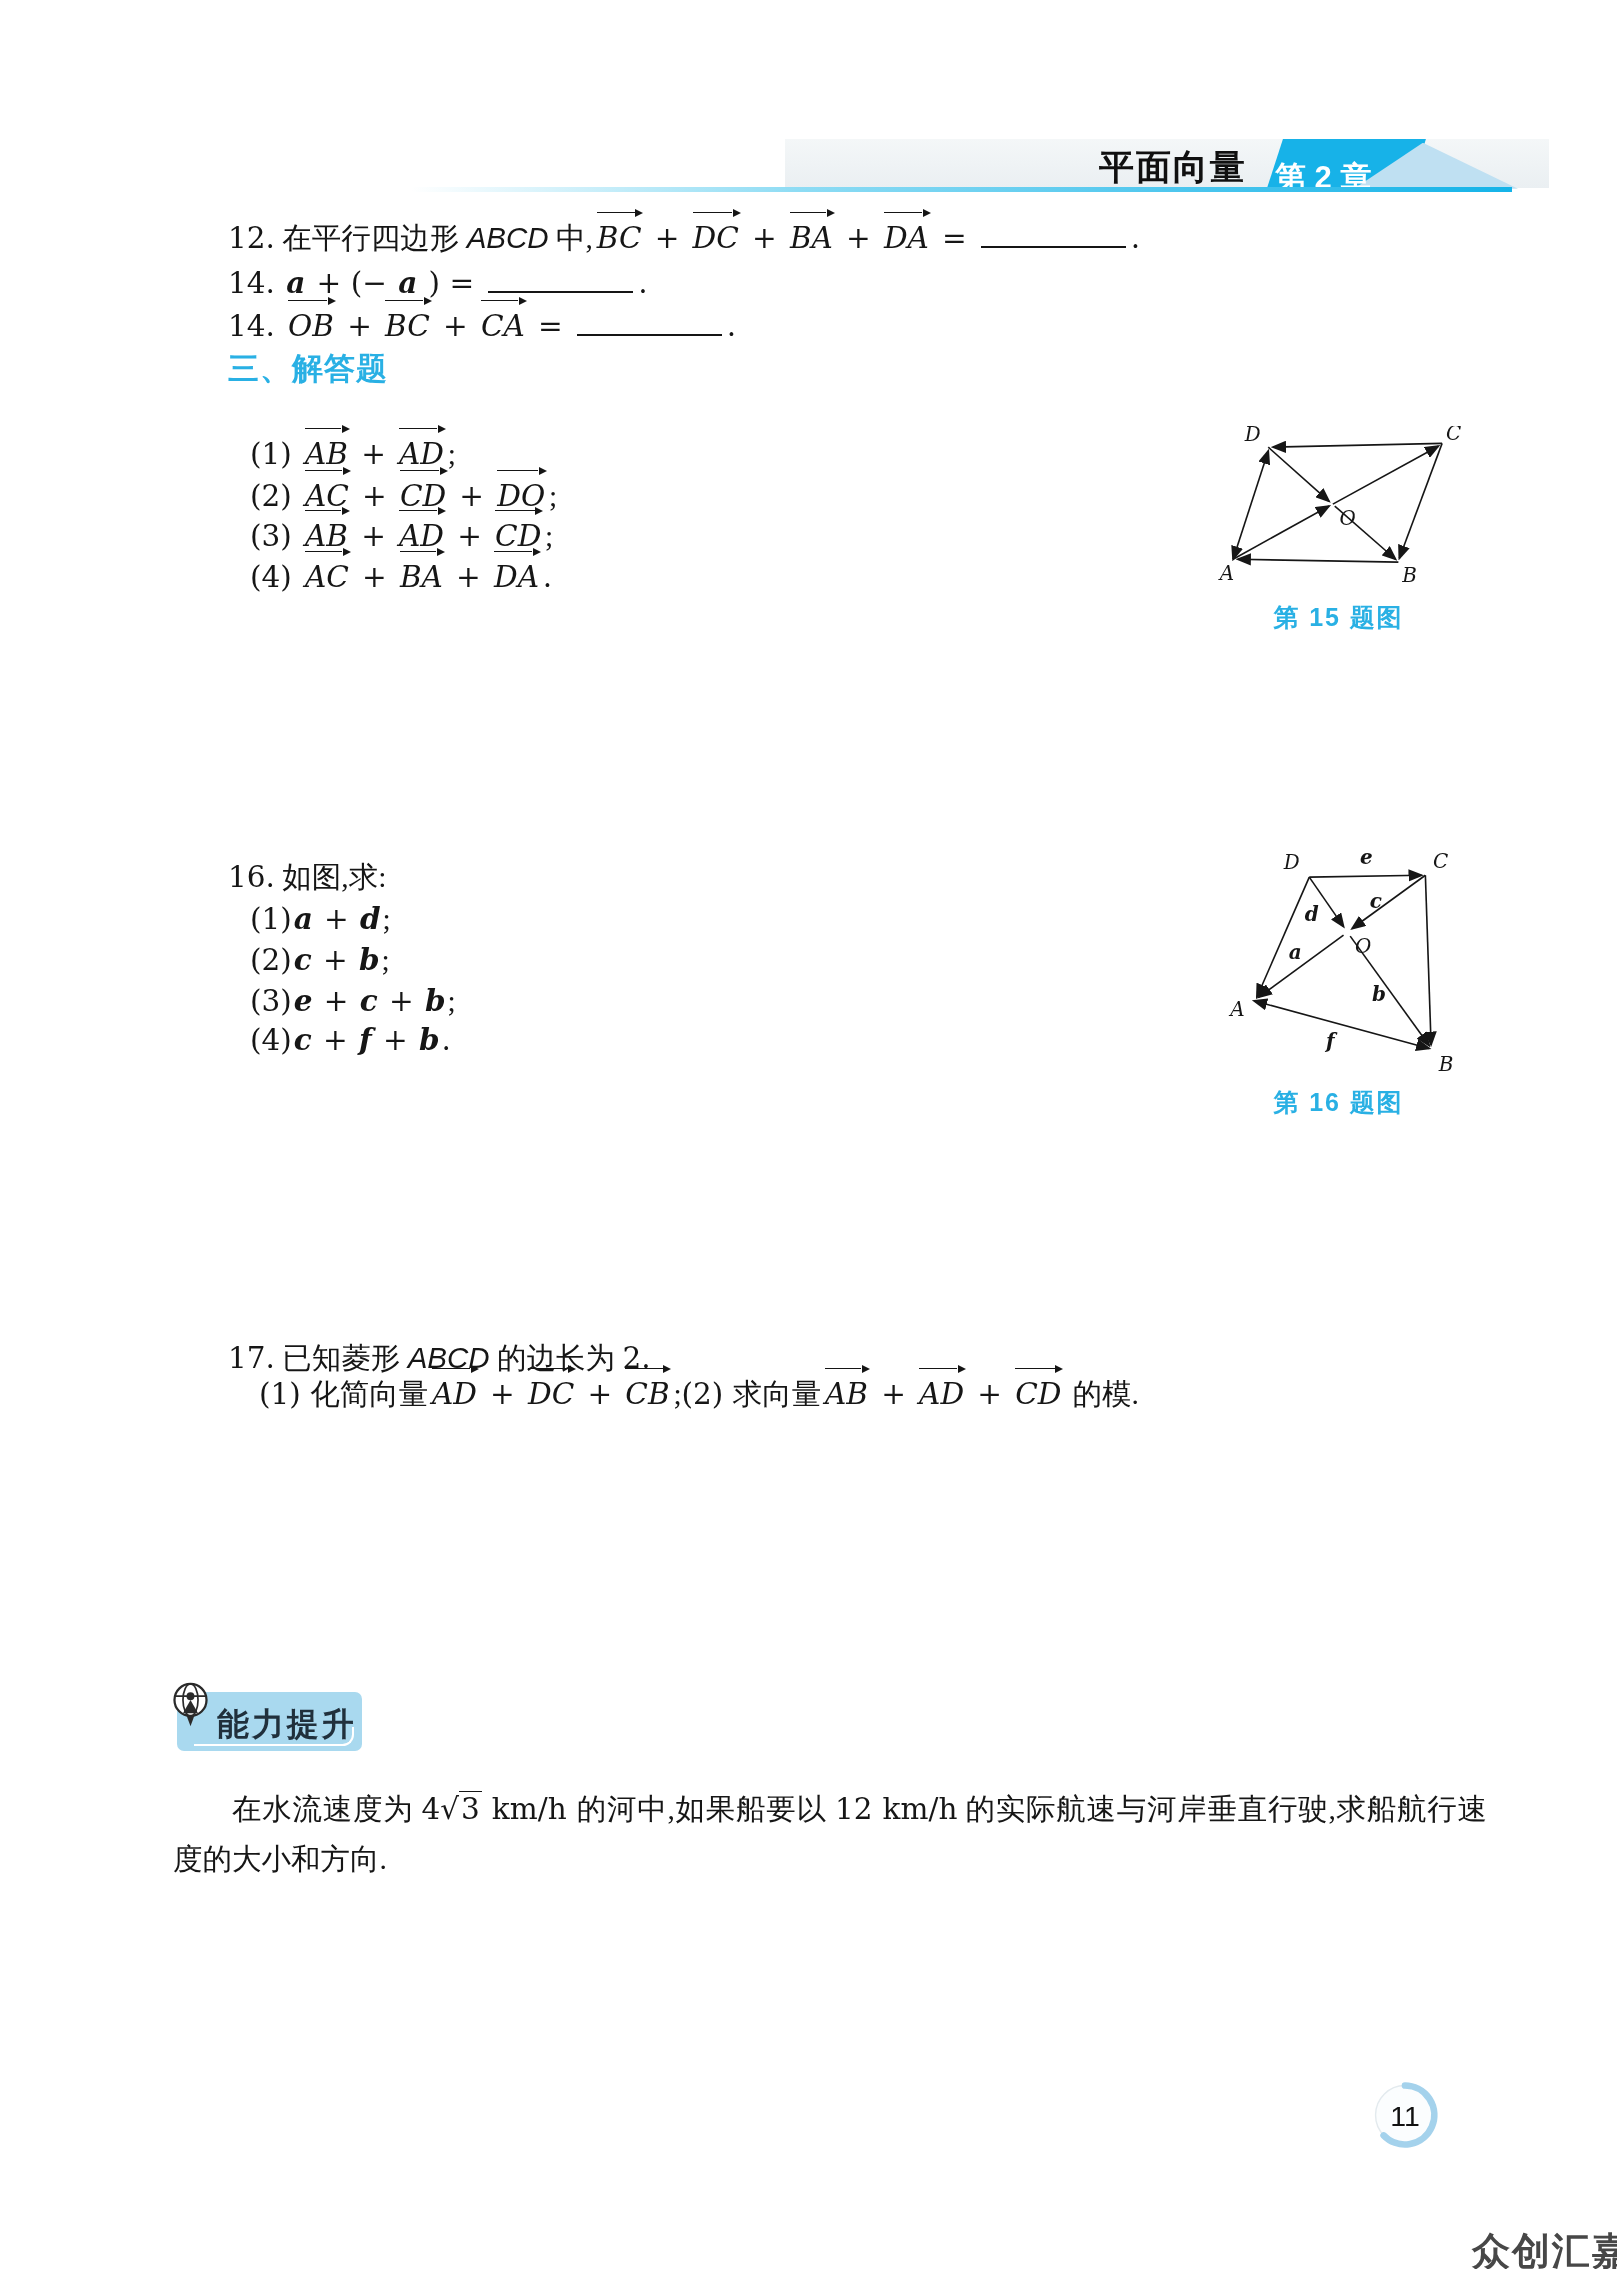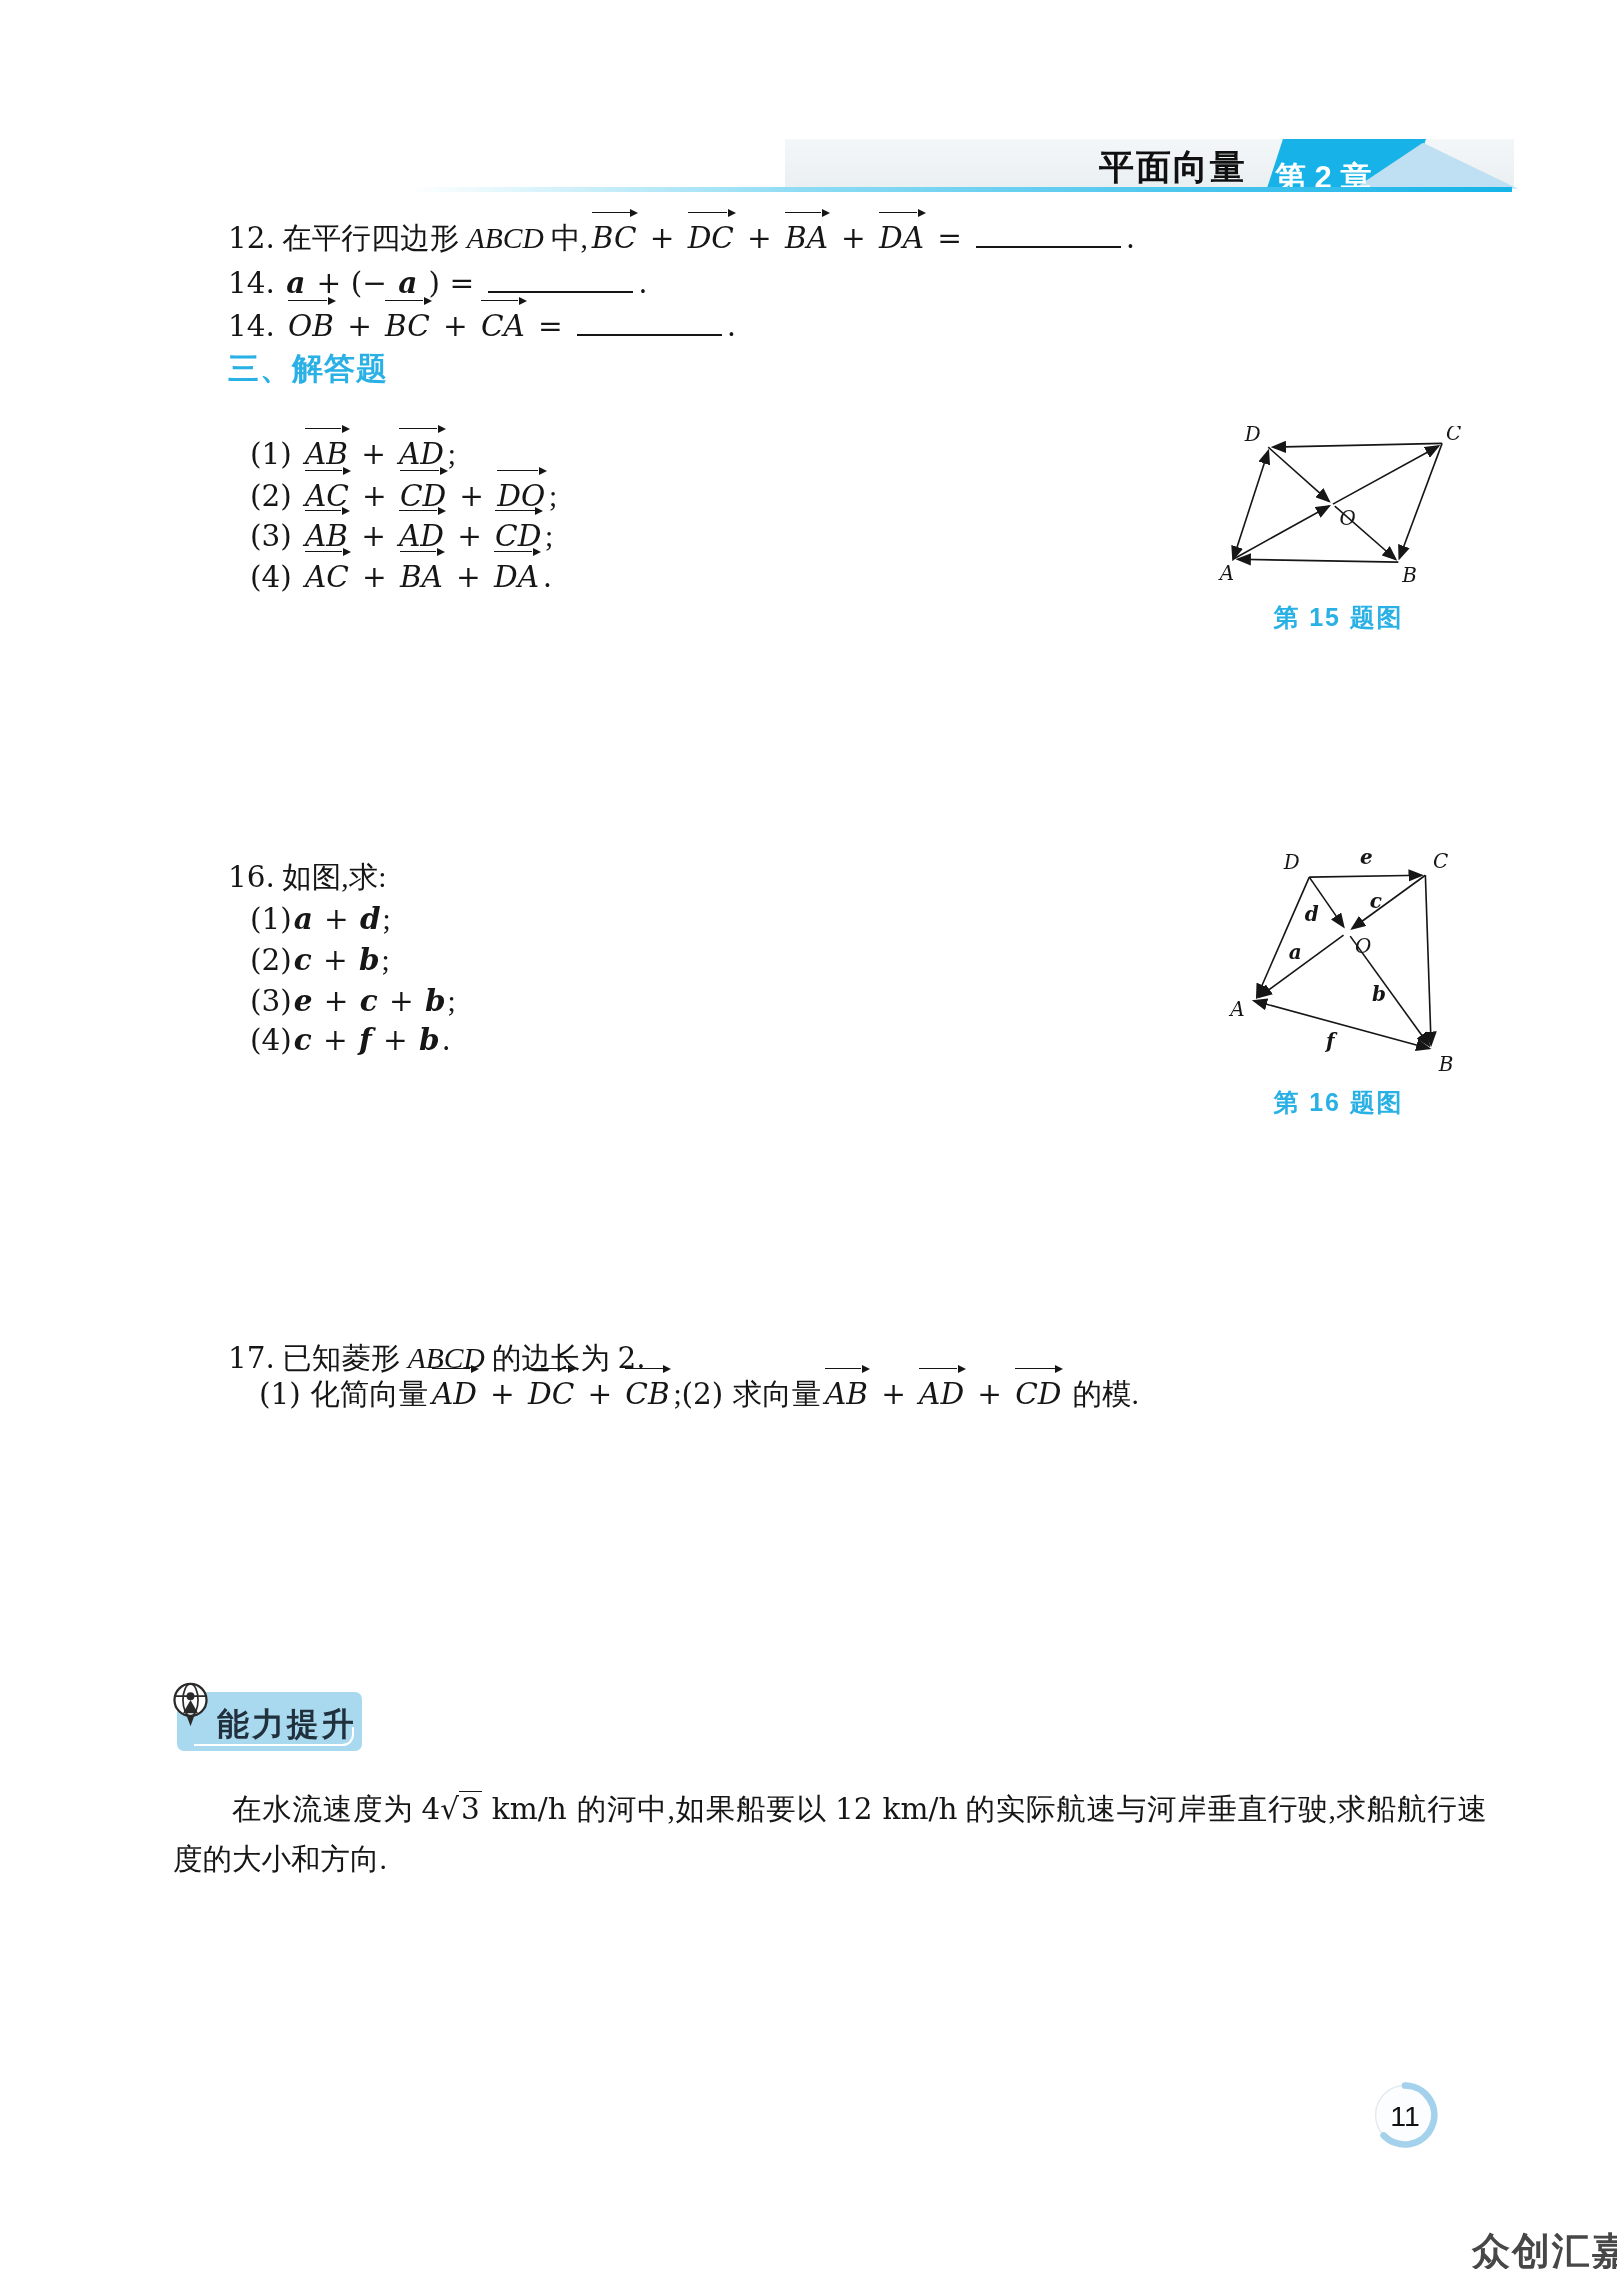--- a/index.html
+++ b/index.html
@@ -1,37 +1,37 @@
 <!DOCTYPE html>
 <html style="font-size:15px"><head>
 <meta charset="utf-8">
 <style>
   html,body{margin:0;padding:0;background:#fff;}
   .page{position:relative;width:1618px;height:2269px;background:#ffffff;overflow:hidden;
         font-family:"Liberation Serif",serif;color:#161616;}
 
   
   .hdr-bar{position:absolute;left:785px;top:139px;width:729px;height:49px;
-           background:linear-gradient(180deg,#f4f7f8 0%,#eaeff2 100%);}
+           background:linear-gradient(180deg,#f4f7f8 0%,#eaeff2 100%);padding-left:35px;}
   .hdr-title{position:absolute;left:314px;top:4.8px;font-size:35px;font-weight:bold;color:#101010;
              font-family:"Liberation Sans",sans-serif;letter-spacing:1.9px;white-space:nowrap;}
   .hdr-badge{position:absolute;left:490px;top:0;width:143px;height:49px;background:#17b2e8;
              transform:skewX(-18deg);}
   .hdr-badge-text{position:absolute;left:490px;top:18px;width:143px;
              font-size:31px;font-weight:bold;color:#ffffff;font-family:"Liberation Sans",sans-serif;}
   .hdr-tail{position:absolute;left:569px;top:3.8px;width:164px;height:46px;background:#bfe0f2;
              clip-path:polygon(42% 0,100% 100%,0 100%);}
   .hdr-line{position:absolute;left:411px;top:187px;width:1101px;height:4.8px;
              background:linear-gradient(90deg,rgba(165,224,245,0) 0%,#8edcf4 35%,#14b3e8 100%);}
 
   
   .fline{position:absolute;font-size:29.5px;line-height:38px;white-space:nowrap;color:#161616;}
   .rm{font-family:"Liberation Serif",serif;}
   .mn{font-family:"DejaVu Serif","Liberation Serif",serif;}
-  .mi{font-family:Liberation Serif, serif;font-style:italic;margin-top:8px;}
+  .mi{font-family:Liberation Sans, sans-serif;font-style:italic;margin-top:8px;}
   .bvec{font-family:"DejaVu Serif","Liberation Serif",serif;font-style:italic;font-weight:700;margin:0 1.9px;}
   .vec{position:relative;display:inline-block;font-family:"DejaVu Serif","Liberation Serif",serif;
        font-style:italic;margin:0 3.8px;}
   .vec::before{content:"";position:absolute;top:-6.7px;left:0;right:6.7px;height:0;border-top:1.9px solid #151515;}
   .vec::after{content:"";position:absolute;top:-10.5px;right:-1.9px;width:0;height:0;
        border-left:8.6px solid #151515;border-top:4.3px solid transparent;border-bottom:4.3px solid transparent;}
   .blank{display:inline-block;width:145px;height:1.02em;border-bottom:2.4px solid #151515;
        margin:0 4.8px;vertical-align:baseline;}
   .rad{font-family:"DejaVu Serif",serif;}
   .radv{border-top:1.9px solid #151515;padding:0 1.9px;font-family:"DejaVu Serif",serif;}

